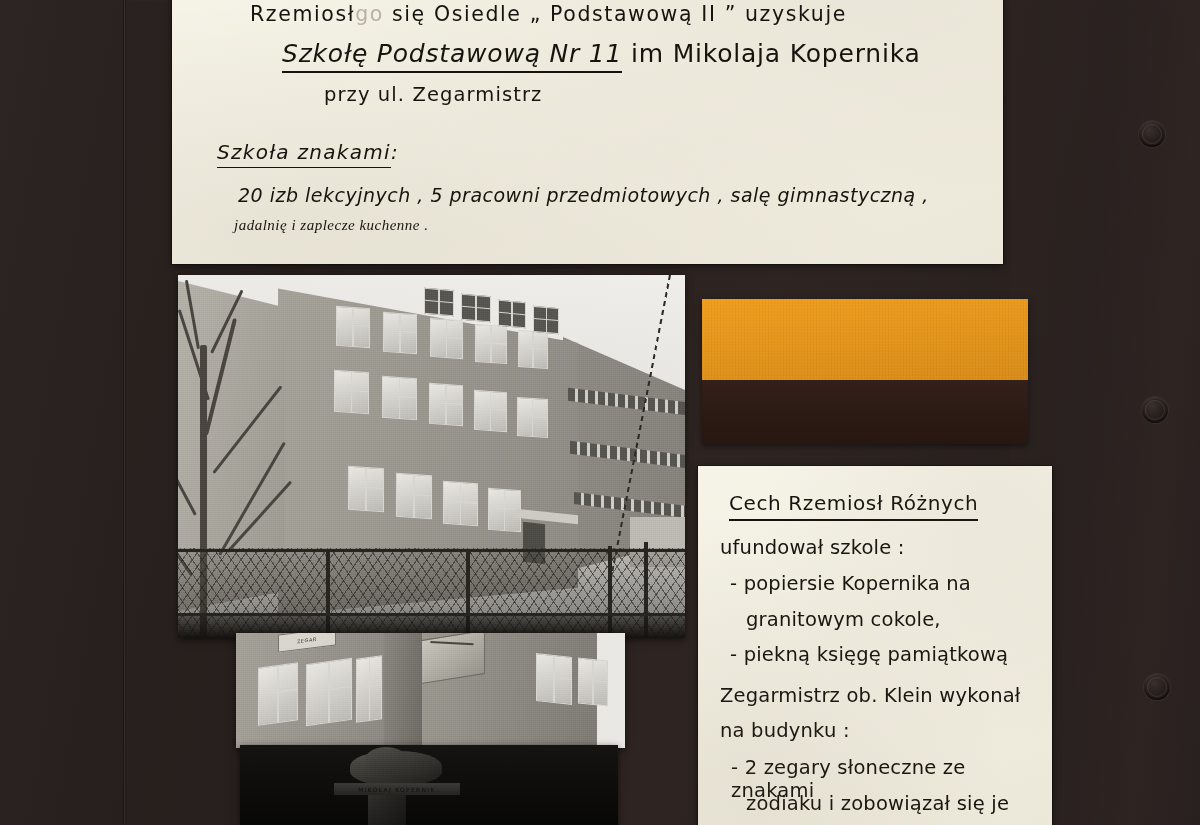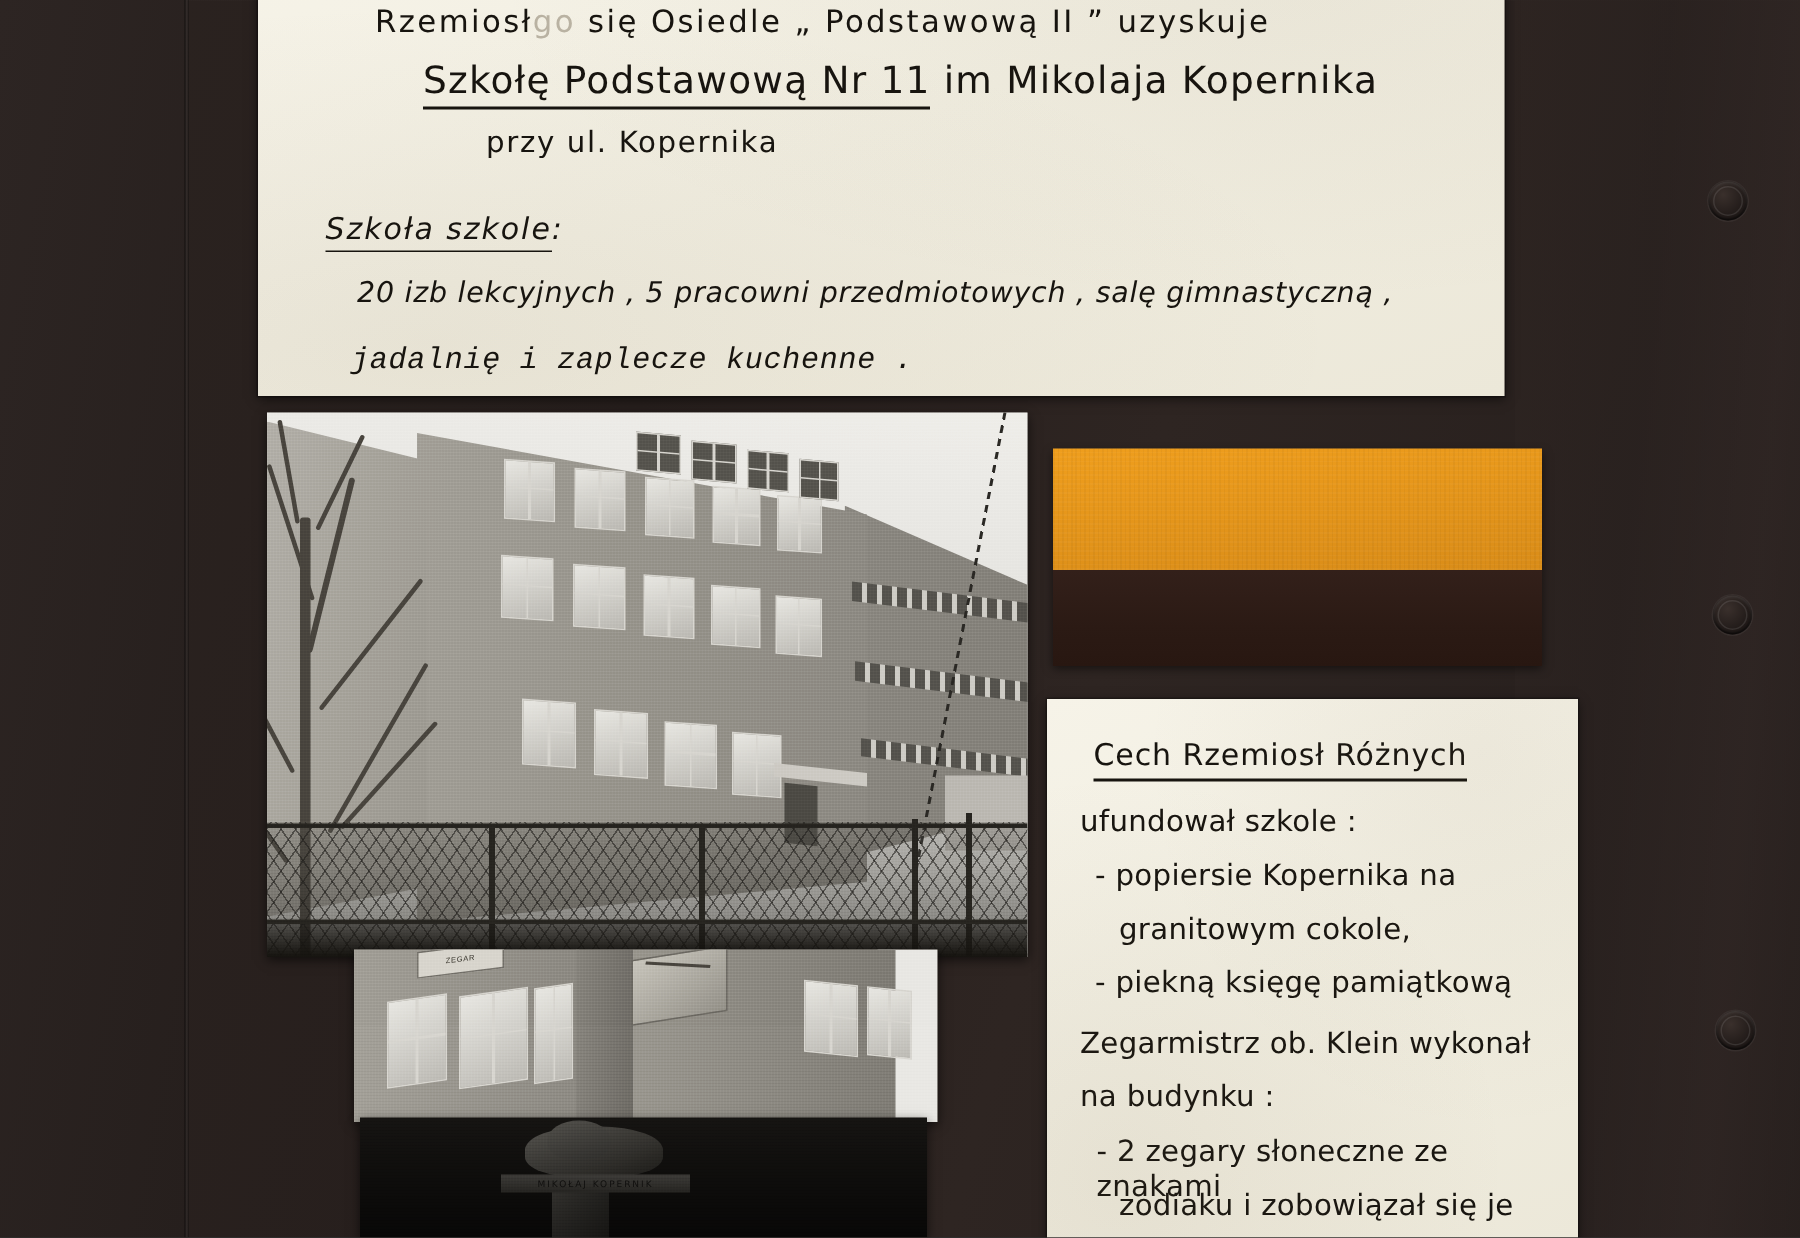--- a/index.html
+++ b/index.html
@@ -69,43 +69,42 @@
     font-size:20.5px;letter-spacing:1.6px;font-weight:400;
     font-family:"DejaVu Sans", sans-serif;
   }
   .faded{ color:#b9b2a2; }
   .t-line2{
     position:absolute;left:110px;top:77px;
     font-size:25px;letter-spacing:.8px;font-weight:400;
     font-family:"DejaVu Sans", sans-serif;
   }
   .t-line2 .u{
-    border-bottom:2.4px solid #17140f;padding-bottom:3px;
+    border-bottom:2.4px solid #17140f;padding-bottom:3px;font-style:italic;
   }
   .t-line3{
     position:absolute;left:152px;top:121px;
     font-size:19.5px;letter-spacing:1.1px;
     font-family:"DejaVu Sans", sans-serif;
   }
   .t-line4{
     position:absolute;left:45px;top:178px;
     font-size:20px;font-style:italic;letter-spacing:1.3px;
     font-family:"DejaVu Sans", sans-serif;
   }
   .t-line4 .u{ border-bottom:1.9px solid #17140f;padding-bottom:3px; }
   .t-line5{
     position:absolute;left:66px;top:222px;
     font-size:19px;font-style:italic;letter-spacing:.5px;
     font-family:"DejaVu Sans", sans-serif;
   }
   .t-line6{
     position:absolute;left:62px;top:255px;
-    font-size:20px;font-style:italic;letter-spacing:.5px;
-    font-family:Liberation Mono, monospace;
-    margin-top:12px;
+    font-size:15px;font-style:italic;letter-spacing:.5px;
+    font-family:Liberation Serif, serif;
   }
 
   
   #card-right{ left:698px; top:466px; width:354px; height:362px; }
   .r-head{
     position:absolute;left:31px;top:25px;
     font-size:20px;letter-spacing:.6px;
     font-family:"DejaVu Sans", sans-serif;
   }
   .r-head .u{ border-bottom:2.2px solid #17140f;padding-bottom:4px; }
@@ -242,23 +241,23 @@
   <div class="hole" style="left:1139px;top:121px;"></div>
   <div class="hole" style="left:1142px;top:397px;"></div>
   <div class="hole" style="left:1144px;top:674px;"></div>
 
   <div class="card" id="card-top">
     <div class="inner">
       <div class="t-line1"><span>Rzemiosł</span><span class="faded">go</span><span>  się  Osiedle  „ Podstawową II ” uzyskuje</span></div>
 
       <div class="t-line2"><span class="u">Szkołę  Podstawową  Nr 11</span><span>  im Mikolaja Kopernika</span></div>
 
-      <div class="t-line3">przy ul. Kopernika</div>
-
-      <div class="t-line4"><span class="u">Szkoła  szkole</span><span>:</span></div>
+      <div class="t-line3">przy ul. Zegarmistrz</div>
+
+      <div class="t-line4"><span class="u">Szkoła  znakami</span><span>:</span></div>
 
       <div class="t-line5">20 izb lekcyjnych , 5 pracowni przedmiotowych , salę  gimnastyczną ,</div>
       <div class="t-line6">jadalnię  i  zaplecze  kuchenne .</div>
     </div>
   </div>
 
   <div id="swatch">
     <div class="orange"></div>
     <div class="brown"></div>
   </div>

